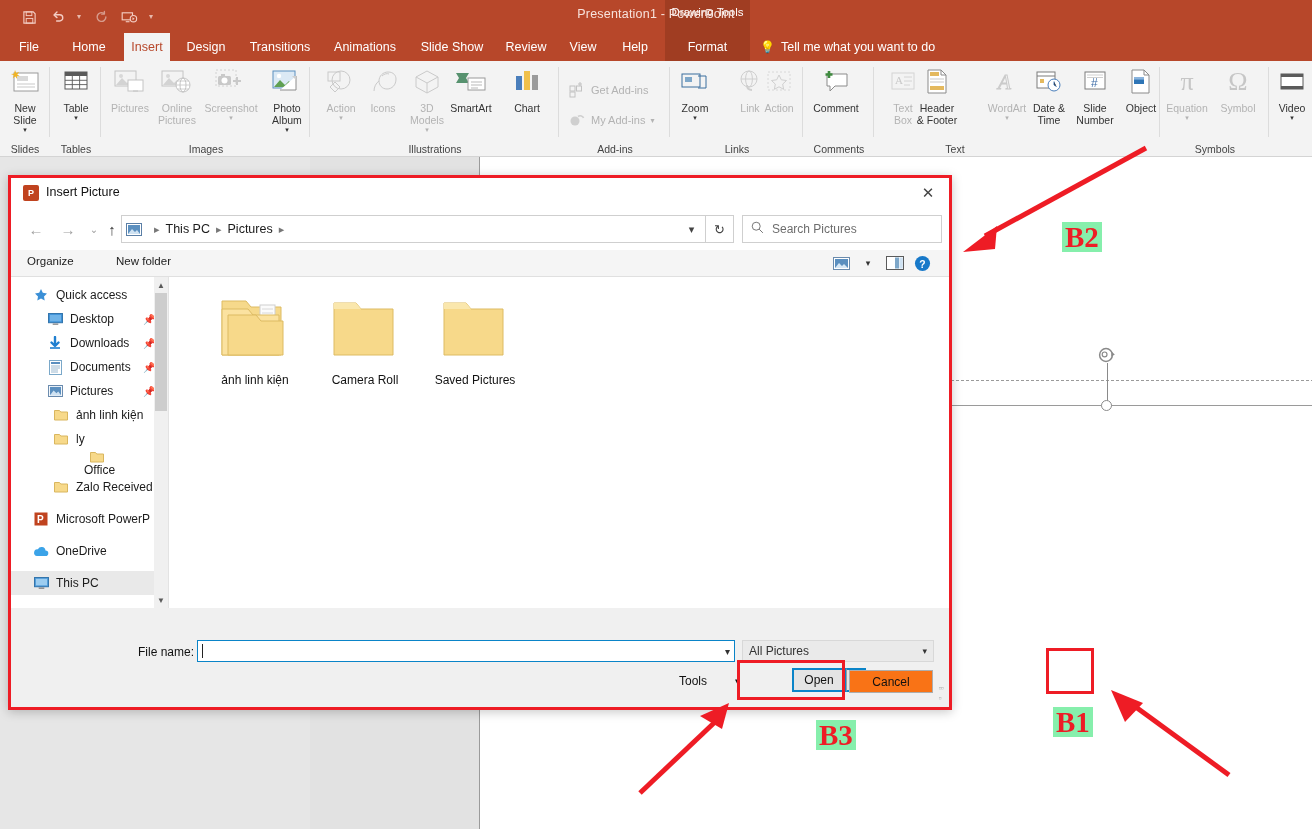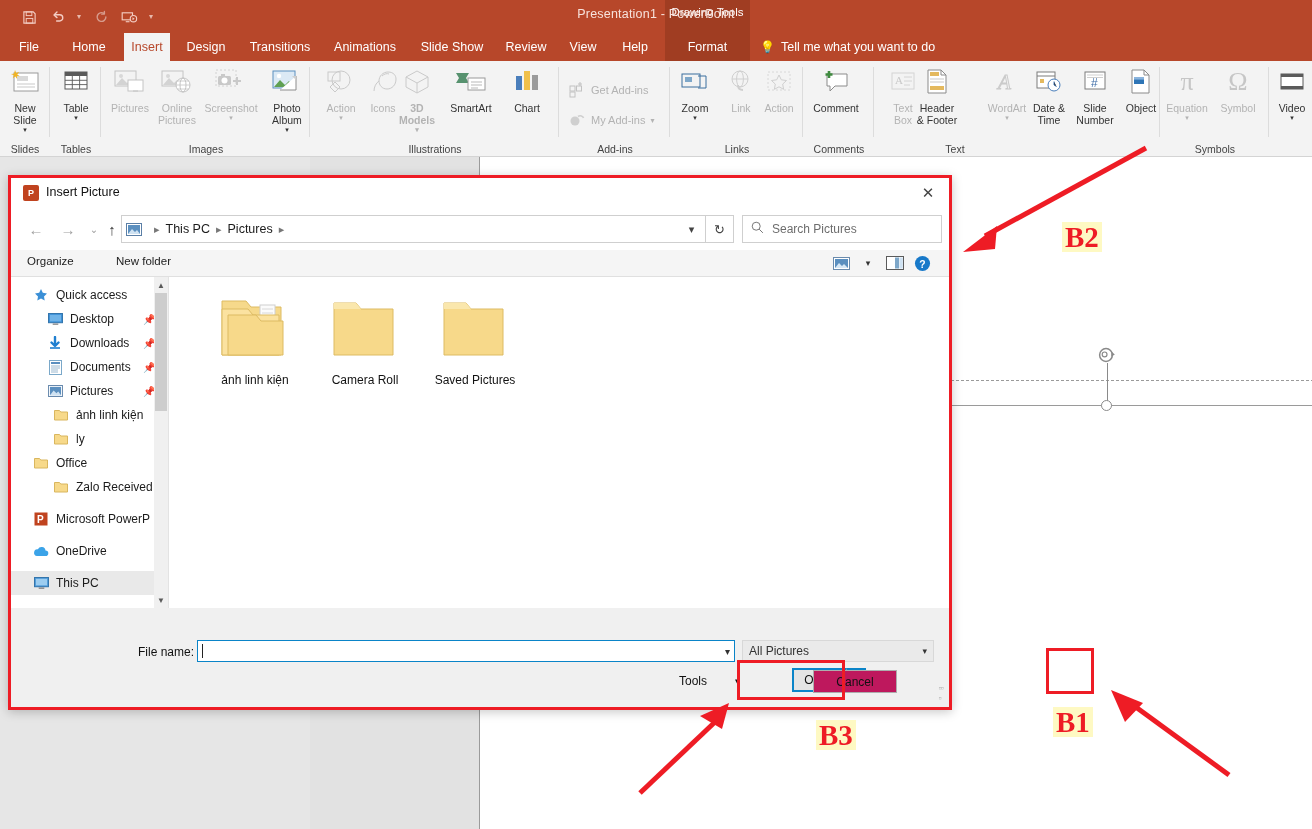--- a/index.html
+++ b/index.html
@@ -176,32 +176,32 @@
   .open-btn {
     position:absolute; left:0; top:0; width:54px; height:24px; background:#e4e4e4;
     border:2px solid #0a84c8; font-size:12px; color:#111; display:flex; align-items:center; justify-content:center;
   }
   .open-split {
     position:absolute; left:54px; top:0; width:20px; height:24px; background:#e4e4e4;
     border:2px solid #0a84c8; border-left:1px solid #9c9c9c;
     font-size:9px; color:#111; display:flex; align-items:center; justify-content:center;
   }
   .cancel-btn {
-    position:absolute; left:813px; top:670px; width:84px; height:23px; background:#be185d; border:1px solid #adadad;
+    position:absolute; left:849px; top:670px; width:84px; height:23px; background:#f97316; border:1px solid #adadad;
     font-size:12px; color:#111; display:flex; align-items:center; justify-content:center;
   }
   .grip { position:absolute; right:6px; bottom:4px; font-size:9px; color:#b0b0b0; letter-spacing:-1px; }
 
   
   .anno { position:absolute; inset:0; pointer-events:none; }
   .anno-box { position:absolute; border:3px solid #ee1c25; }
   .anno-label {
     position:absolute; font-family:"Liberation Serif", serif;
     font-size:29px; font-weight:bold; color:#ee1c25;
-    background:#fef9c3; padding:0 3px; line-height:1.05;
+    background:#86efac; padding:0 3px; line-height:1.05;
   }
   .anno svg { position:absolute; left:0; top:0; overflow:visible; }
 </style>
 </head>
 <body>
 
 <div id="ppt-root">
 
   <div class="titlebar">
     <div class="qat">
@@ -362,21 +362,21 @@
       <div class="ritem dis" style="left:44px;">
         <div class="ico">
           <svg width="30" height="28" viewBox="0 0 30 28">
               <path d="M20 4c-5 0-9 4-9 9 0 4 3 8 8 8s9-4 9-10c0-3-2-7-8-7z" fill="none" stroke="#cacaca"></path>
               <path d="M11 13c-3 2-5 6-5 10" fill="none" stroke="#cacaca"></path>
               <path d="M14 8c2-2 5-3 7-2" fill="none" stroke="#cacaca"></path>
             </svg>
         </div>
         <span class="lbl">Icons</span>
       </div>
-      <div class="ritem dis" style="left:78px;font-weight:bold;">
+      <div class="ritem dis" style="left:88px;">
         <div class="ico">
           <svg width="30" height="28" viewBox="0 0 30 28">
               <path d="M15 3l11 6v10l-11 6-11-6V9z" fill="none" stroke="#cacaca"></path>
               <path d="M4 9l11 6 11-6M15 15v10" fill="none" stroke="#cacaca"></path>
             </svg>
         </div>
         <span class="lbl">3D<br>Models</span>
         <span class="caret">▾</span>
       </div>
       <div class="ritem" style="left:129px; width:62px;">
@@ -434,21 +434,21 @@
         <div class="ico">
           <svg width="32" height="24" viewBox="0 0 32 24">
               <rect x="3" y="4" width="18" height="13" fill="none" stroke="#3a6e9e"></rect>
               <rect x="6" y="7" width="7" height="5" fill="#7ea7c9"></rect>
               <path d="M19 6h8v12h-8" fill="none" stroke="#3a6e9e"></path>
             </svg>
         </div>
         <span class="lbl">Zoom</span>
         <span class="caret">▾</span>
       </div>
-      <div class="ritem dis" style="left:42px;text-align:center;">
+      <div class="ritem dis" style="left:51px;text-align:center;">
         <div class="ico">
           <svg width="28" height="26" viewBox="0 0 28 26">
               <circle cx="13" cy="10" r="8" fill="none" stroke="#cfcfcf"></circle>
               <ellipse cx="13" cy="10" rx="3.4" ry="8" fill="none" stroke="#cfcfcf"></ellipse>
               <path d="M5 10h16" stroke="#cfcfcf"></path>
               <path d="M11 16c0 3 2 5 5 5" fill="none" stroke="#cfcfcf" stroke-width="1.8"></path>
             </svg>
         </div>
         <span class="lbl">Link</span>
       </div>
@@ -742,21 +742,21 @@
             <span>ảnh linh kiện</span>
           </div>
           <div class="navrow" style="padding-left:40px;">
             <span class="ni">
                 <svg width="14" height="12" viewBox="0 0 14 12">
                   <path d="M0.5 1.5h5l1.3 1.5h6.7v8H0.5z" fill="#f7d98a" stroke="#d9b65e"></path>
                 </svg>
               </span>
             <span>ly</span>
           </div>
-          <div class="navrow" style="padding-left:20px;">
+          <div class="navrow" style="padding-left:20px;flex-direction:column;">
             <span class="ni">
                 <svg width="14" height="12" viewBox="0 0 14 12">
                   <path d="M0.5 1.5h5l1.3 1.5h6.7v8H0.5z" fill="#f7d98a" stroke="#d9b65e"></path>
                 </svg>
               </span>
             <span>Office</span>
           </div>
           <div class="navrow" style="padding-left:40px;">
             <span class="ni">
                 <svg width="14" height="12" viewBox="0 0 14 12">

